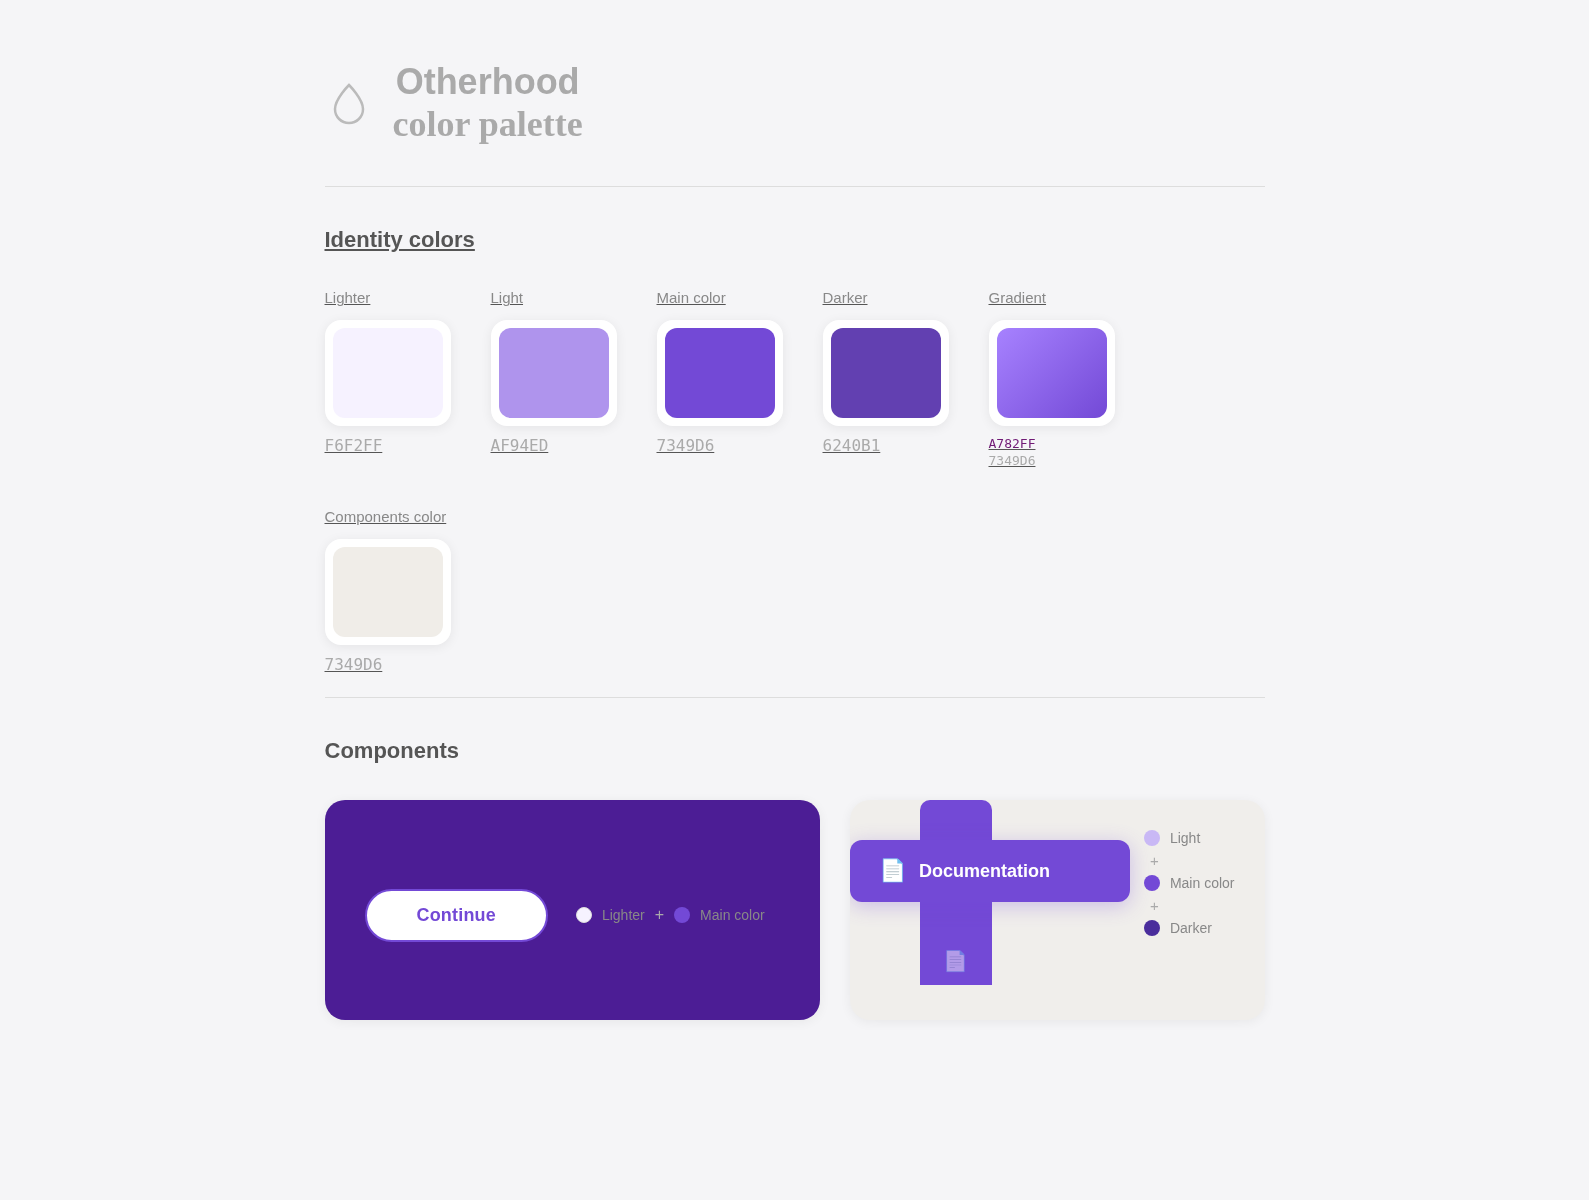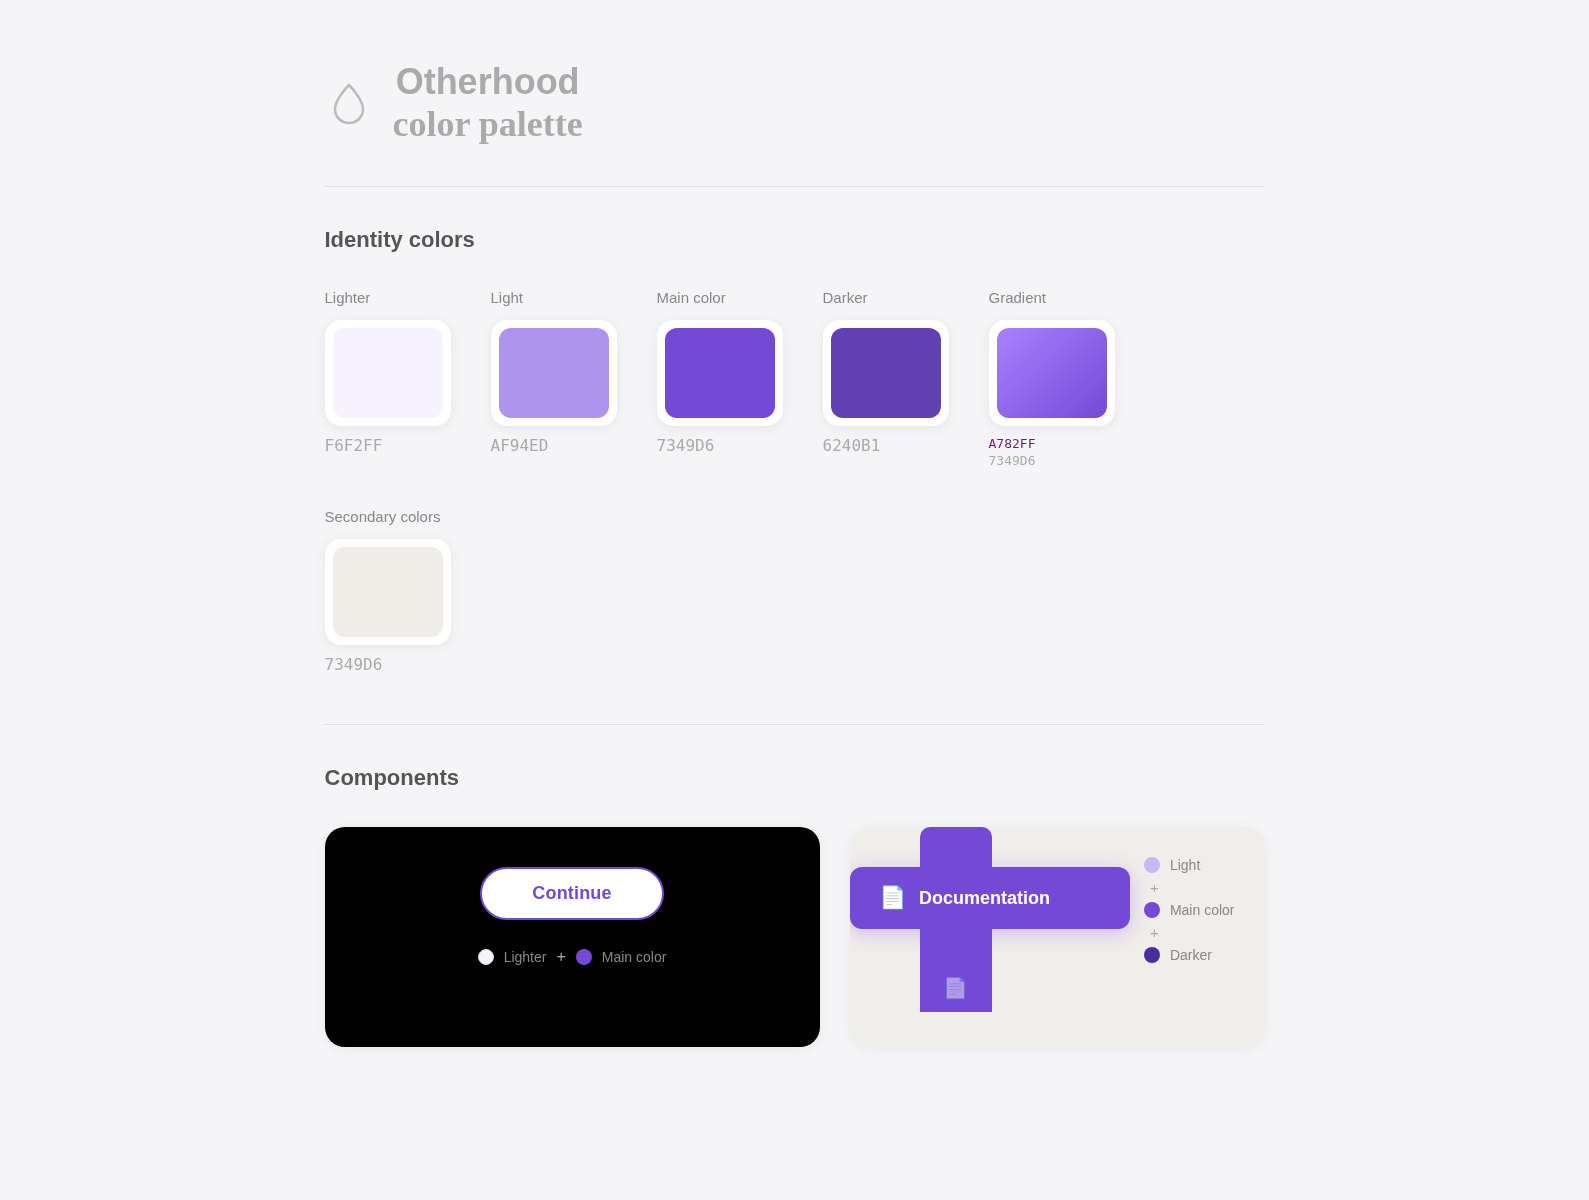--- a/index.html
+++ b/index.html
@@ -69,39 +69,40 @@
     .color-hex {
       font-size: 16px;
       color: #aaa;
       margin-top: 10px;
       font-family: monospace;
     }
     .gradient-swatch {
       background: linear-gradient(135deg, #A782FF 0%, #7349D6 100%);
     }
     .identity-section {
-      margin-bottom: 50px;
+      margin-bottom: 23px;
+      text-decoration: underline;
     }
     .components-section {
       margin-top: 10px;
     }
     .components-grid {
       display: flex;
       gap: 30px;
       flex-wrap: wrap;
     }
     .component-card {
-      background: #000000;
+      background: #4c1d95;
       border-radius: 20px;
       padding: 40px 40px 30px;
       min-width: 360px;
       flex: 1;
       box-shadow: 0 2px 12px rgba(0,0,0,0.06);
       display: flex;
-      flex-direction: column;
+      flex-direction: row;
       align-items: center;
       gap: 28px;
     }
     .component-card-alt {
       background: #f0eeeb;
       border-radius: 20px;
       flex: 1;
       min-width: 400px;
       box-shadow: 0 2px 12px rgba(0,0,0,0.06);
       overflow: hidden;
@@ -253,21 +254,21 @@
       <div class="color-item">
         <span class="color-label">Gradient</span>
         <div class="color-swatch-wrapper">
           <span class="color-swatch gradient-swatch"></span>
         </div>
         <span class="color-hex" style="color:#701a75;font-size:13px;margin-top:10px;font-family:monospace;">A782FF</span>
         <span class="color-hex" style="color:#aaa;font-size:13px;margin-top:2px;font-family:monospace;">7349D6</span>
       </div>
 
       <div class="color-item">
-        <span class="color-label">Secondary colors</span>
+        <span class="color-label">Components color</span>
         <div class="color-swatch-wrapper">
           <span class="color-swatch" style="background:#F0EDE8;"></span>
         </div>
         <span class="color-hex">7349D6</span>
       </div>
 
     </div>
   </div>
 
   <hr class="divider">

